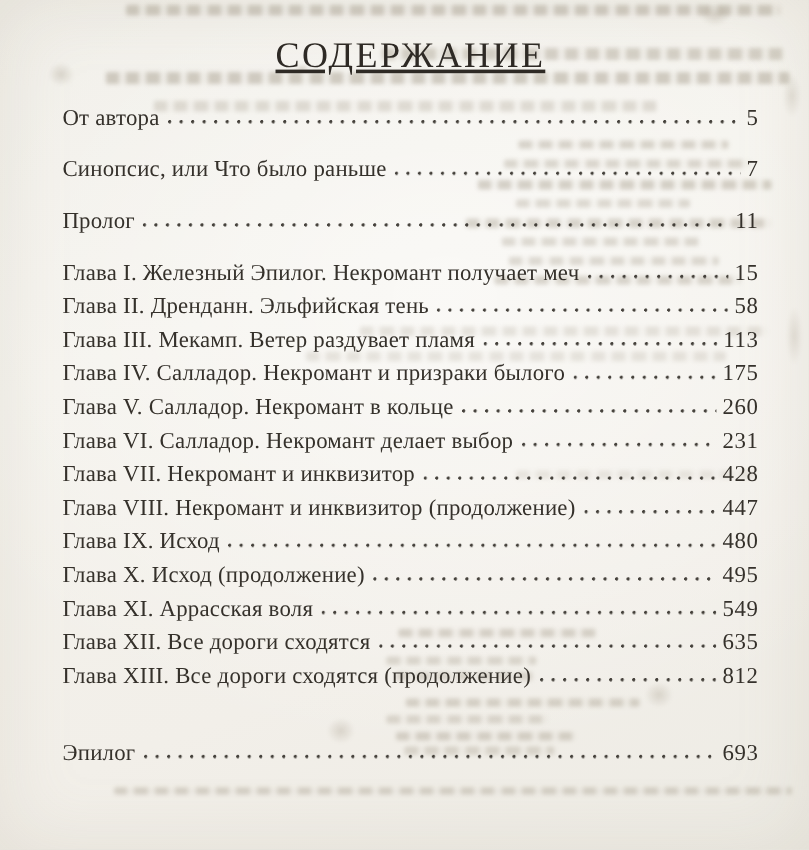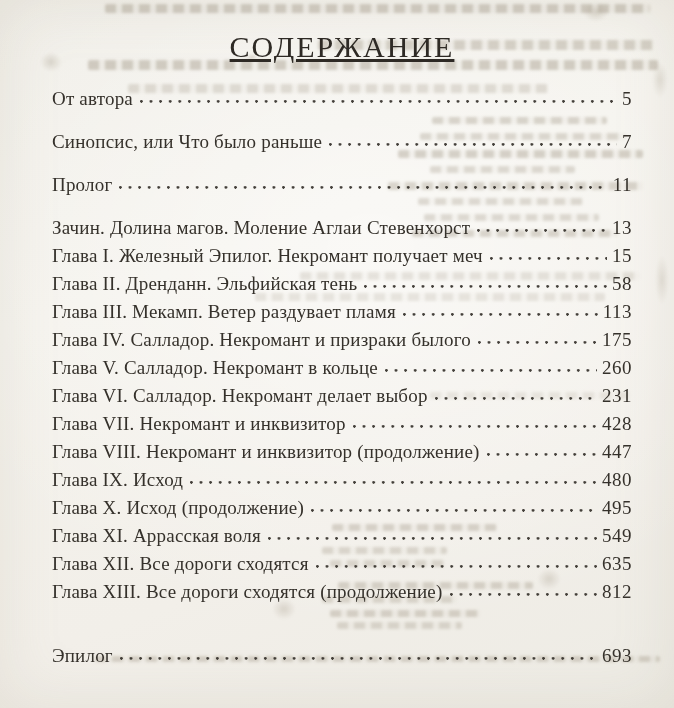--- a/index.html
+++ b/index.html
@@ -137,25 +137,20 @@
         <span class="toc-label">Синопсис, или Что было раньше</span>
         <span class="toc-leader"></span>
         <span class="toc-page">7</span>
       </div>
       <div class="toc-row toc-row--front">
         <span class="toc-label">Пролог</span>
         <span class="toc-leader"></span>
         <span class="toc-page">11</span>
       </div>
       <div class="toc-row toc-row--body">
-        <span class="toc-label">Зачин. Долина магов. Моление Аглаи Стевенхорст</span>
-        <span class="toc-leader"></span>
-        <span class="toc-page">13</span>
-      </div>
-      <div class="toc-row toc-row--body">
         <span class="toc-label">Глава I. Железный Эпилог. Некромант получает меч</span>
         <span class="toc-leader"></span>
         <span class="toc-page">15</span>
       </div>
       <div class="toc-row toc-row--body">
         <span class="toc-label">Глава II. Дренданн. Эльфийская тень</span>
         <span class="toc-leader"></span>
         <span class="toc-page">58</span>
       </div>
       <div class="toc-row toc-row--body">

